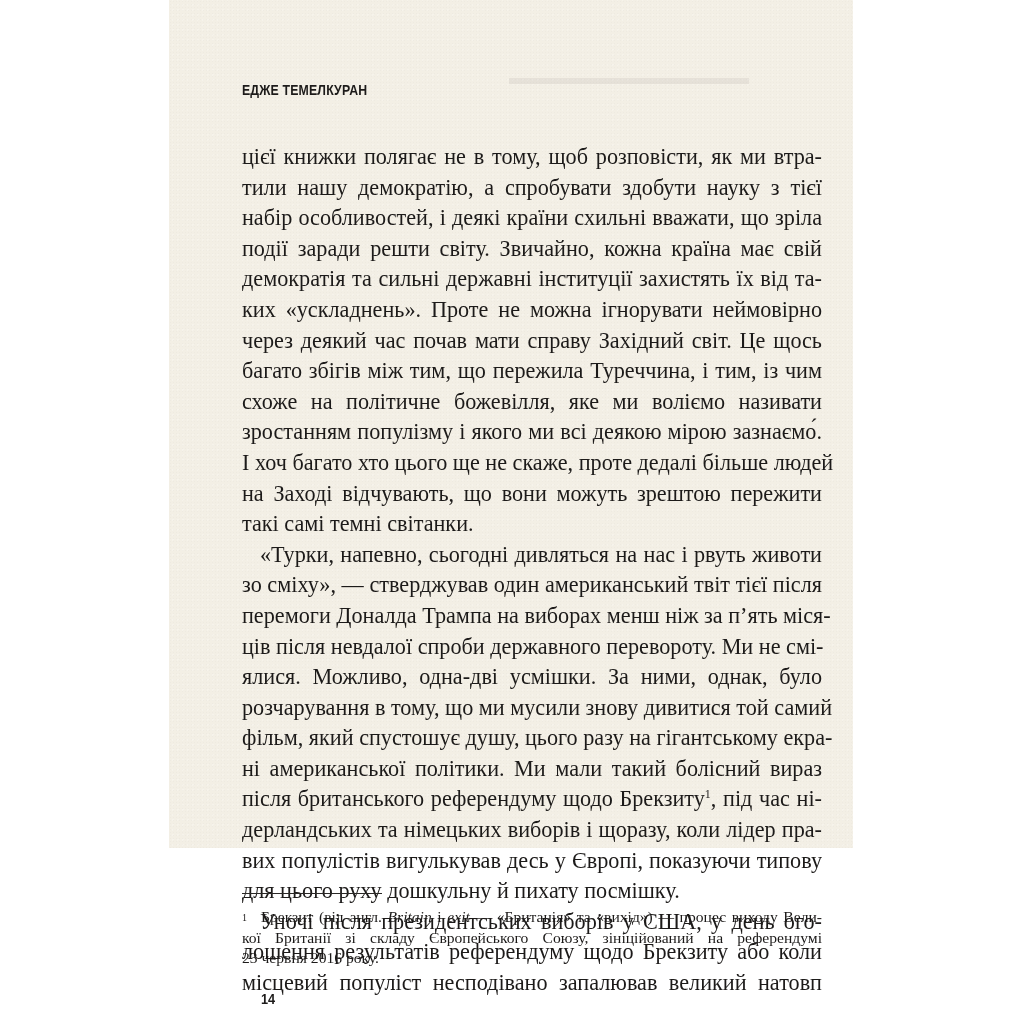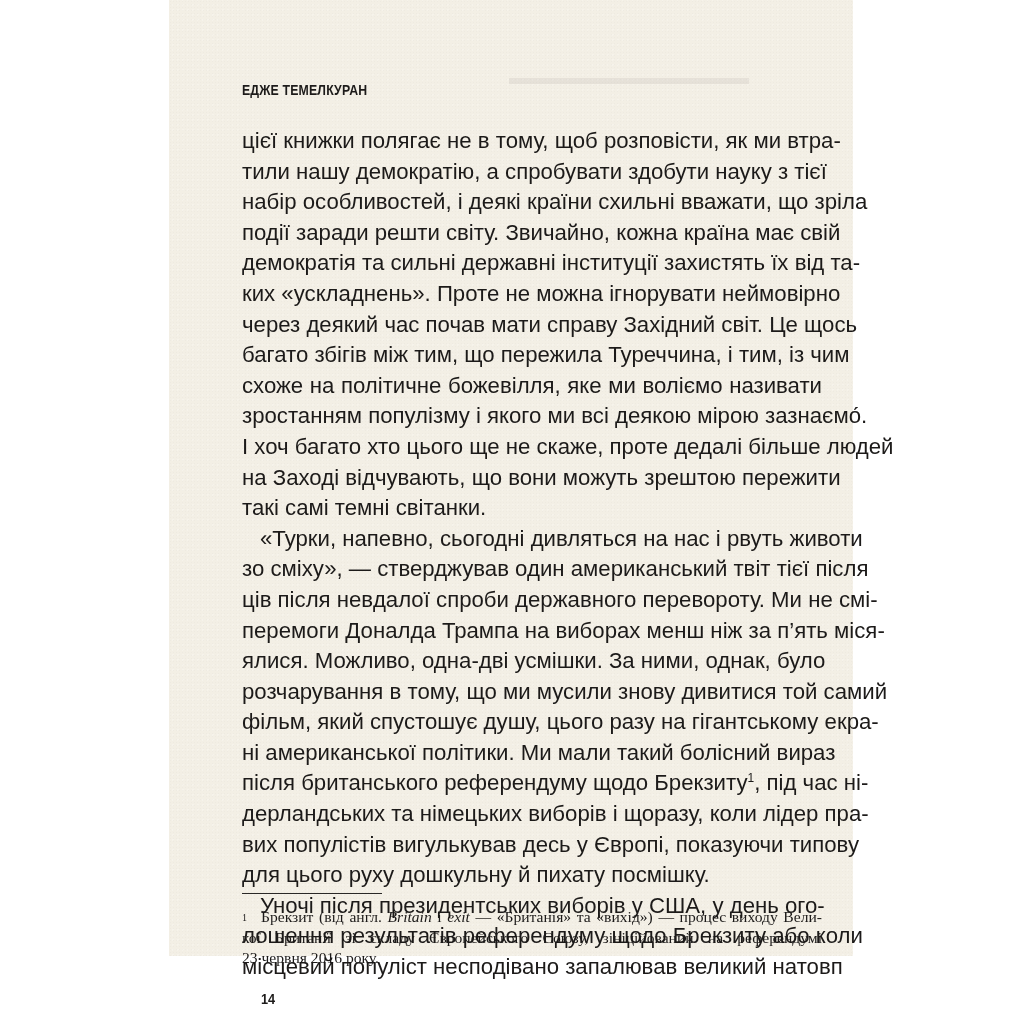--- a/index.html
+++ b/index.html
@@ -8,21 +8,21 @@
     width: 1024px;
     height: 1024px;
     background: #ffffff;
     overflow: hidden;
   }
   .page {
     position: absolute;
     left: 169px;
     top: 0;
     width: 684px;
-    height: 956px;
+    height: 848px;
     background: #f3efe5;
     background-image:
       radial-gradient(rgba(0,0,0,0.018) 1px, transparent 1px),
       radial-gradient(rgba(255,255,255,0.25) 1px, transparent 1px);
     background-size: 3px 3px, 5px 5px;
     background-position: 0 0, 1px 2px;
   }
   .running-head {
     position: absolute;
     left: 73px;
@@ -32,23 +32,23 @@
     font-size: 15px;
     letter-spacing: 0.2px;
     color: #1d1b1a;
     transform: scaleX(0.82);
     transform-origin: left center;
     white-space: nowrap;
   }
   .body-text {
     position: absolute;
     left: 73px;
-    top: 126px;
+    top: 142px;
     width: 580px;
-    font-family: Liberation Sans, sans-serif;
+    font-family: Liberation Serif, serif;
     font-size: 22.2px;
     line-height: 30.6px;
     color: #1c1a19;
   }
   .line {
     display: block;
     white-space: nowrap;
     text-align: justify;
     text-align-last: justify;
     height: 30.6px;
@@ -144,22 +144,22 @@
       <span class="line">схоже на політичне божевілля, яке ми воліємо називати</span>
       <span class="line">зростанням популізму і якого ми всі деякою мірою зазнаємо́.</span>
       <span class="line">І хоч багато хто цього ще не скаже, проте дедалі більше людей</span>
       <span class="line">на Заході відчувають, що вони можуть зрештою пережити</span>
       <span class="line last">такі самі темні світанки.</span>
     </div>
 
     <div>
       <span class="line indent">«Турки, напевно, сьогодні дивляться на нас і рвуть животи</span>
       <span class="line">зо сміху», — стверджував один американський твіт тієї після</span>
+      <span class="line">перемоги Доналда Трампа на виборах менш ніж за п’ять міся-</span>
       <span class="line">ців після невдалої спроби державного перевороту. Ми не смі-</span>
-      <span class="line">перемоги Доналда Трампа на виборах менш ніж за п’ять міся-</span>
       <span class="line">ялися. Можливо, одна-дві усмішки. За ними, однак, було</span>
       <span class="line">розчарування в тому, що ми мусили знову дивитися той самий</span>
       <span class="line">фільм, який спустошує душу, цього разу на гігантському екра-</span>
       <span class="line">ні американської політики. Ми мали такий болісний вираз</span>
       <span class="line"><span>після британського референдуму щодо Брекзиту</span><sup class="fn-ref">1</sup><span>, під час ні-</span></span>
       <span class="line">дерландських та німецьких виборів і щоразу, коли лідер пра-</span>
       <span class="line">вих популістів вигулькував десь у Європі, показуючи типову</span>
       <span class="line last">для цього руху дошкульну й пихату посмішку.</span>
     </div>
 

